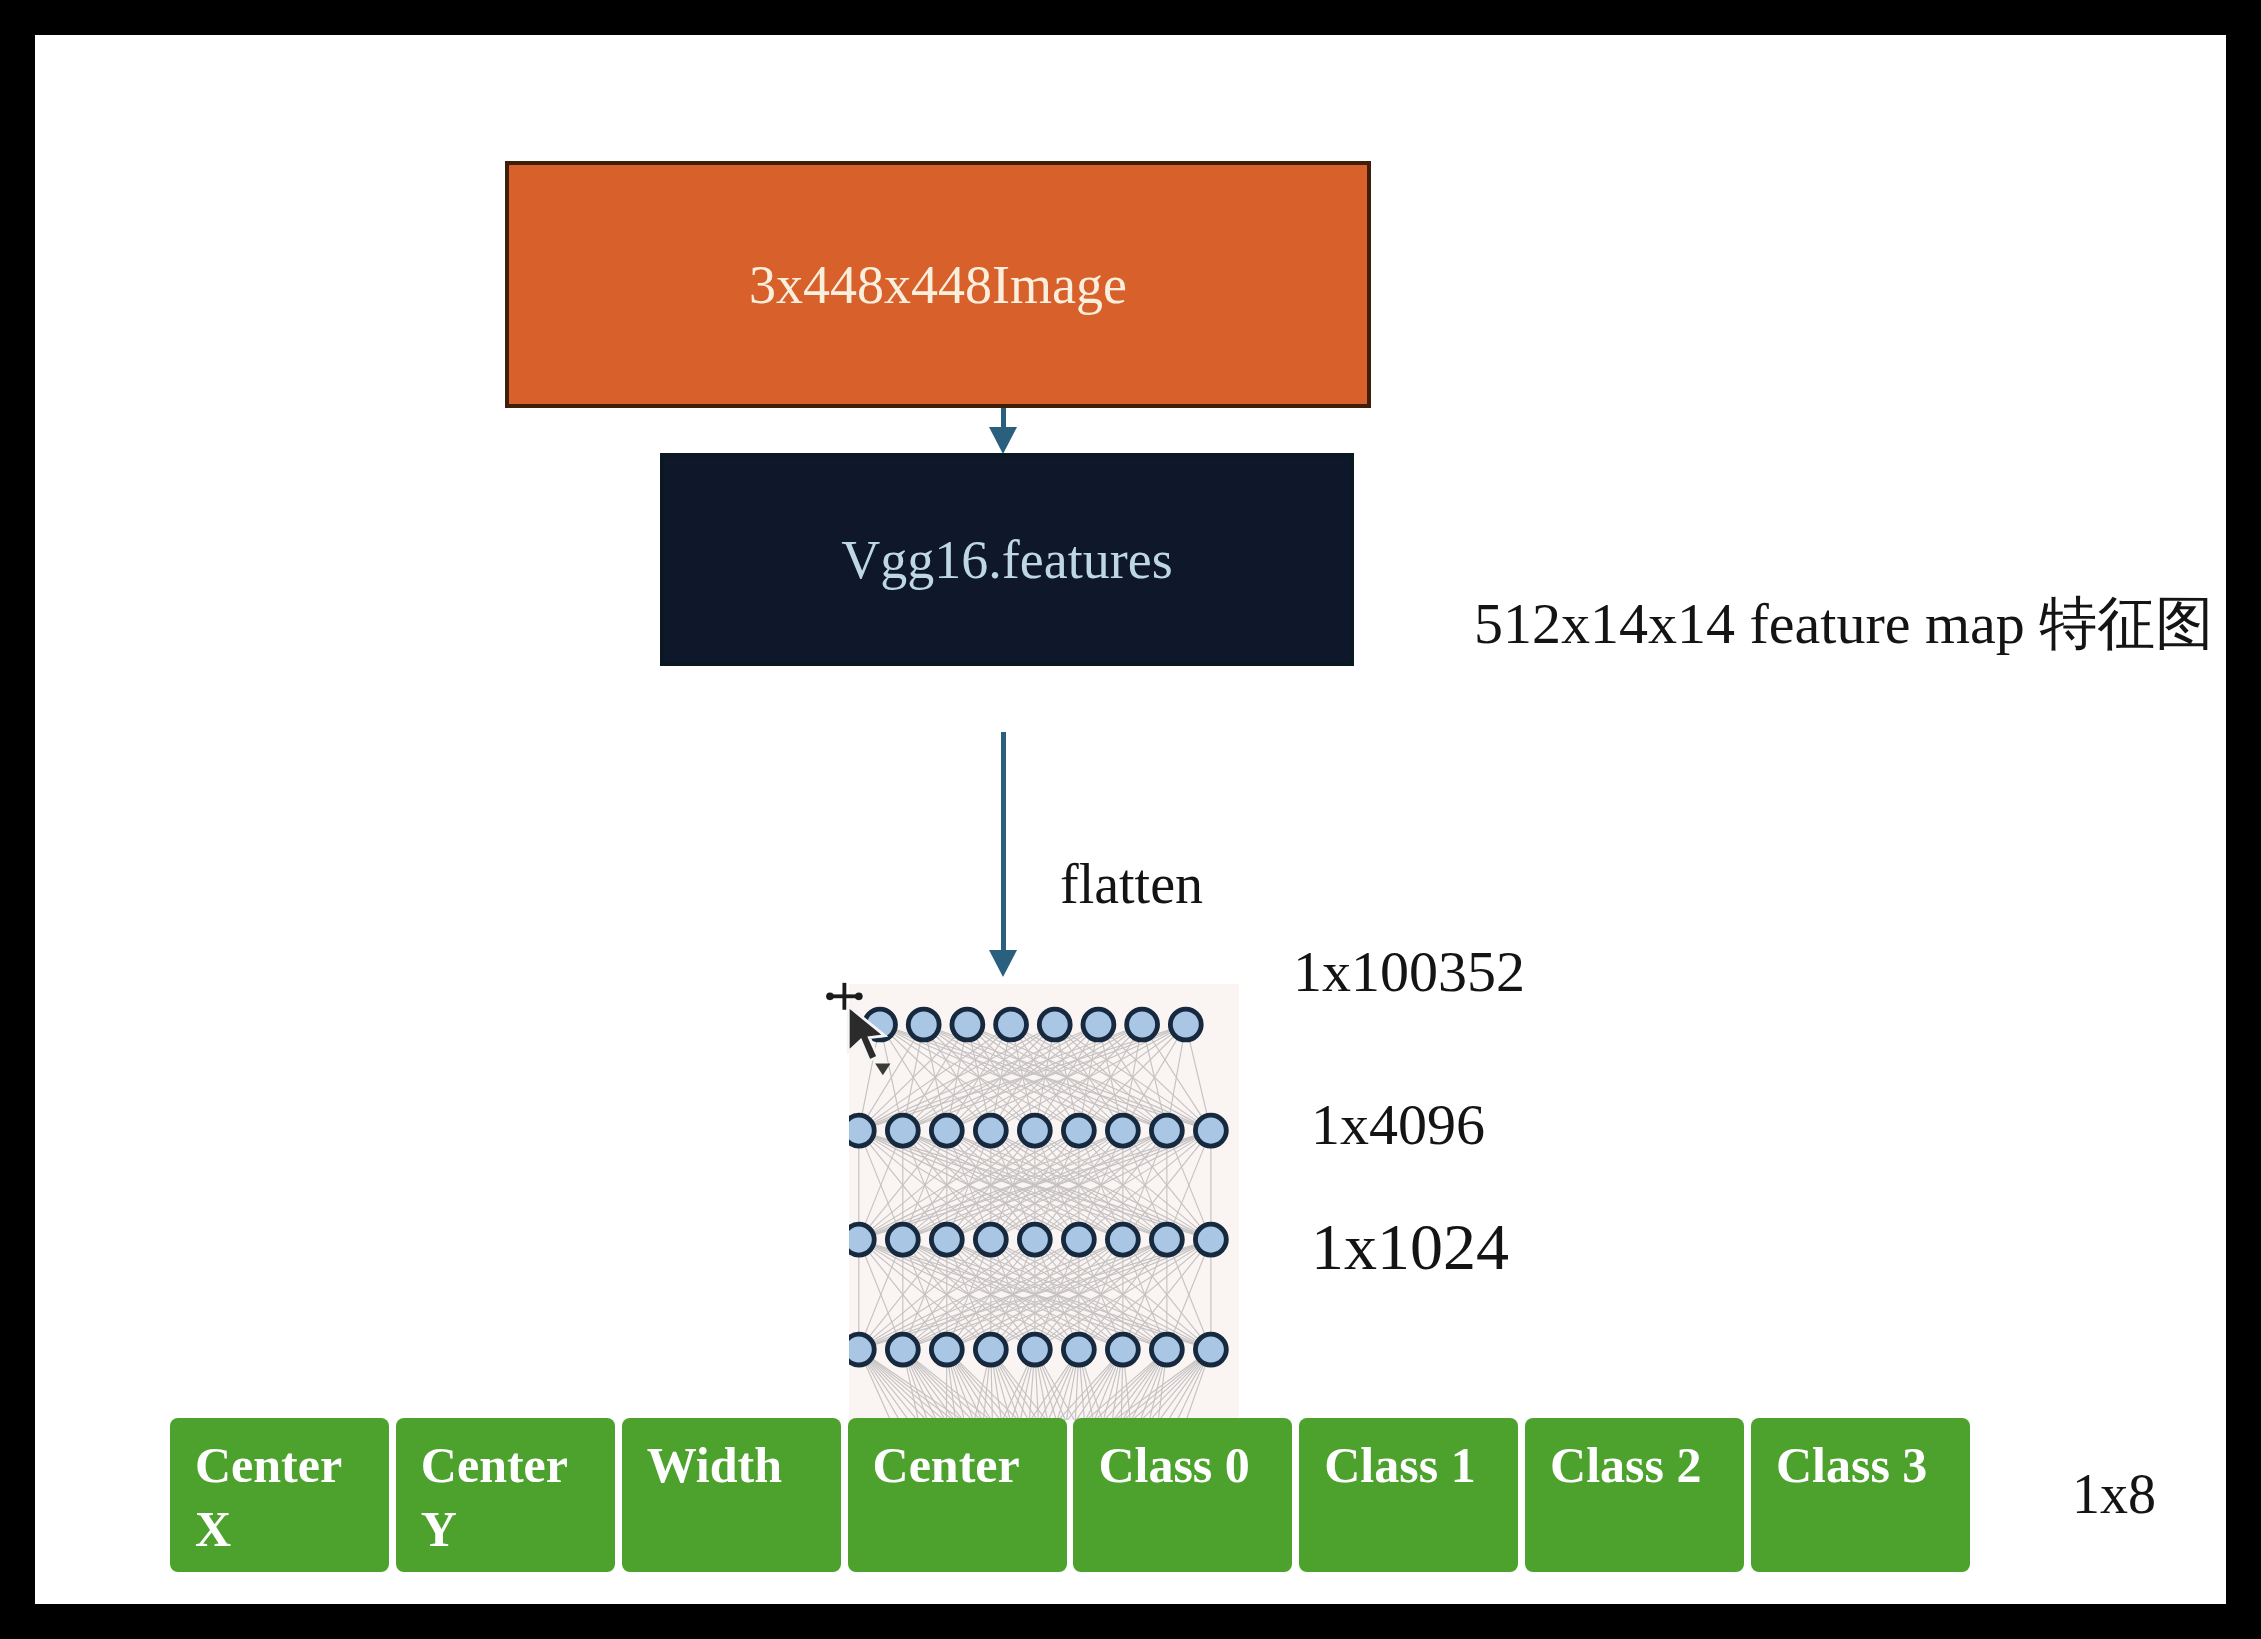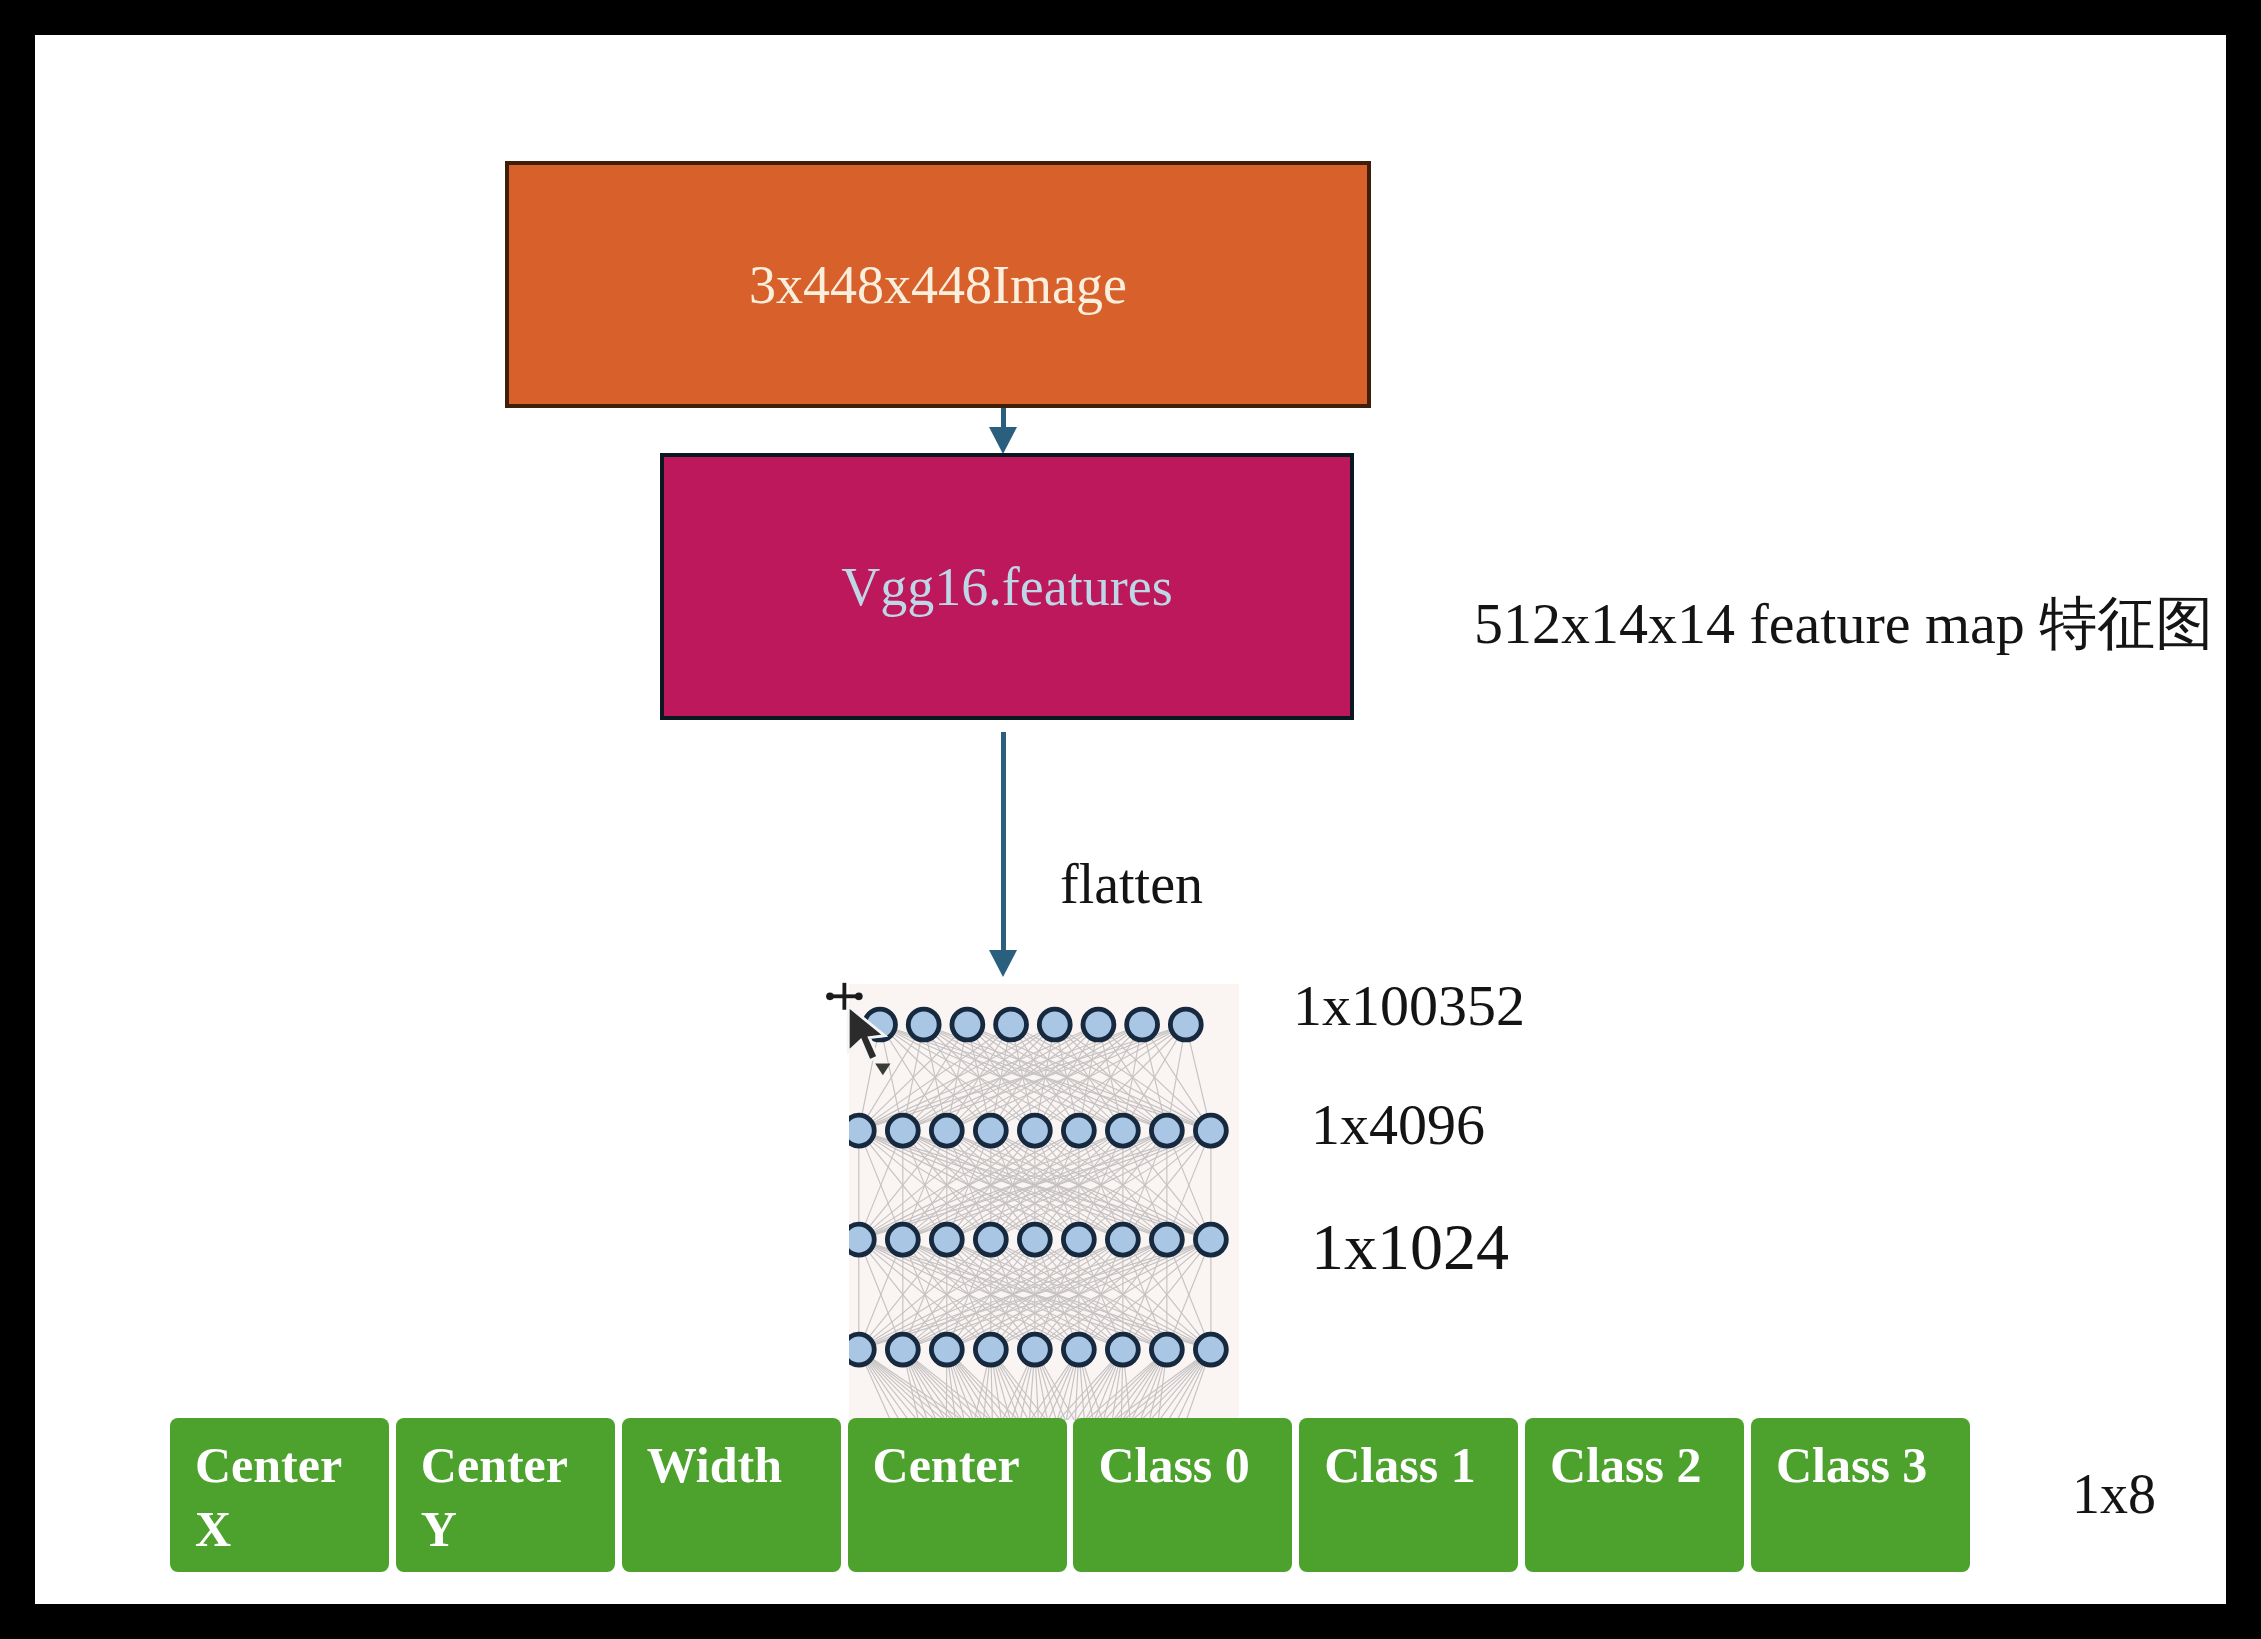--- a/index.html
+++ b/index.html
@@ -21,41 +21,41 @@
     position:absolute;
     display:flex;align-items:center;justify-content:center;
     box-sizing:border-box;
     font-size:54px;
   }
   .input-box{
     left:470px;top:126px;width:866px;height:247px;
     background:#d8602b;border:4.8px solid #3f1e0a;color:#f9efdc;
   }
   .backbone-box{
-    left:625px;top:418px;width:694px;height:267px;
-    background:#be185d;border:4.8px solid #0a1822;color:#bdd7e6;
+    left:625px;top:418px;width:694px;height:213px;
+    background:#0f172a;border:4.8px solid #0a1822;color:#bdd7e6;
   }
 
   
   .arrow-line{position:absolute;width:4.8px;background:#2a5f7d;}
   .arrow-head{
     position:absolute;width:0;height:0;
     border-left:14.5px solid transparent;border-right:14.5px solid transparent;
     border-top:27px solid #2a5f7d;
   }
   .arrow1-line{left:966px;top:373px;height:21px;}
   .arrow1-head{left:954px;top:392px;}
   .arrow2-line{left:966px;top:697px;height:220px;}
   .arrow2-head{left:954px;top:915px;}
 
   
   .annot{position:absolute;color:#141414;white-space:nowrap;}
   .feature-map-label{left:1439px;top:550px;font-size:58px;}
   .flatten-label{left:1025px;top:817px;font-size:56px;}
-  .size-label-1{left:1258px;top:937px;font-size:58px;}
+  .size-label-1{left:1258px;top:903px;font-size:58px;}
   .size-label-2{left:1276px;top:1056px;font-size:58px;}
   .size-label-3{left:1276px;top:1174px;font-size:66px;}
   .output-size-label{left:2037px;top:1427px;font-size:56px;}
 
   
   .network-panel{
     left:814px;top:949px;width:390px;height:436px;
     background:#faf4f3;
   }
   .cursor-icon{left:790px;top:944px;}

